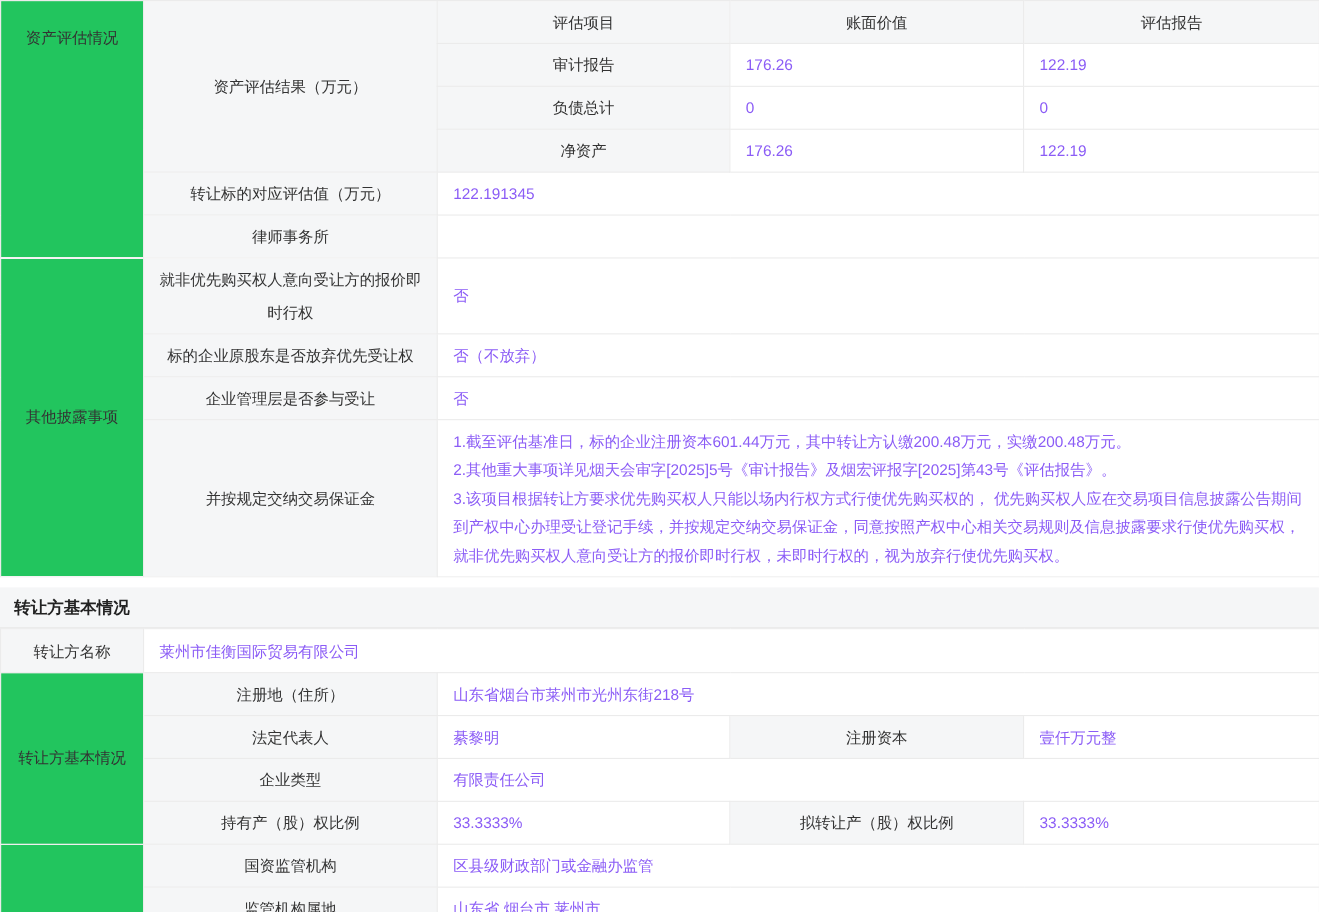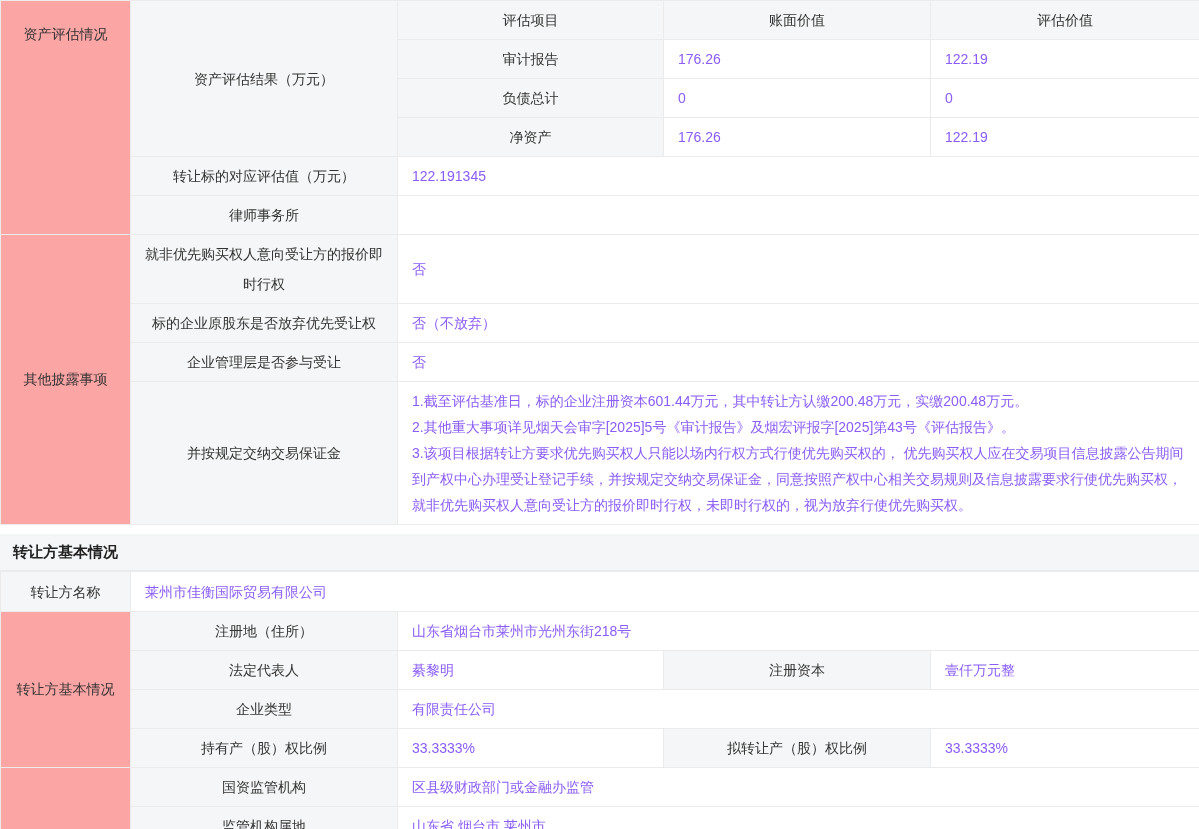--- a/index.html
+++ b/index.html
@@ -16,21 +16,21 @@
     word-break:break-all;
   }
   td.lbl{
     background:#f5f6f7;
     text-align:center;
     padding:4px 10px;
     line-height:30px;
     color:#333;
   }
   td.sec{
-    background:#fca5a5;
+    background:#22c55e;
     text-align:center;
     padding:4px 8px;
     line-height:27px;
     color:#333;
   }
   td.sec.top-align{vertical-align:top;padding-top:20px;}
   td.sec.bottom-align{vertical-align:bottom;padding-bottom:1px;}
   td.val{
     background:#fff;
     text-align:left;
@@ -67,21 +67,21 @@
       <col style="width:266px">
       <col style="width:267px">
       <col style="width:269px">
   </colgroup>
   <tbody>
       <tr class="h36">
     <td class="sec top-align" rowspan="6">资产评估情况</td>
     <td class="lbl" rowspan="4">资产评估结果（万元）</td>
     <td class="lbl">评估项目</td>
     <td class="lbl">账面价值</td>
-    <td class="lbl">评估价值</td>
+    <td class="lbl">评估报告</td>
   </tr>
   <tr class="h36">
     <td class="lbl">审计报告</td>
     <td class="val">176.26</td>
     <td class="val">122.19</td>
   </tr>
   <tr class="h36">
     <td class="lbl">负债总计</td>
     <td class="val">0</td>
     <td class="val">0</td>

